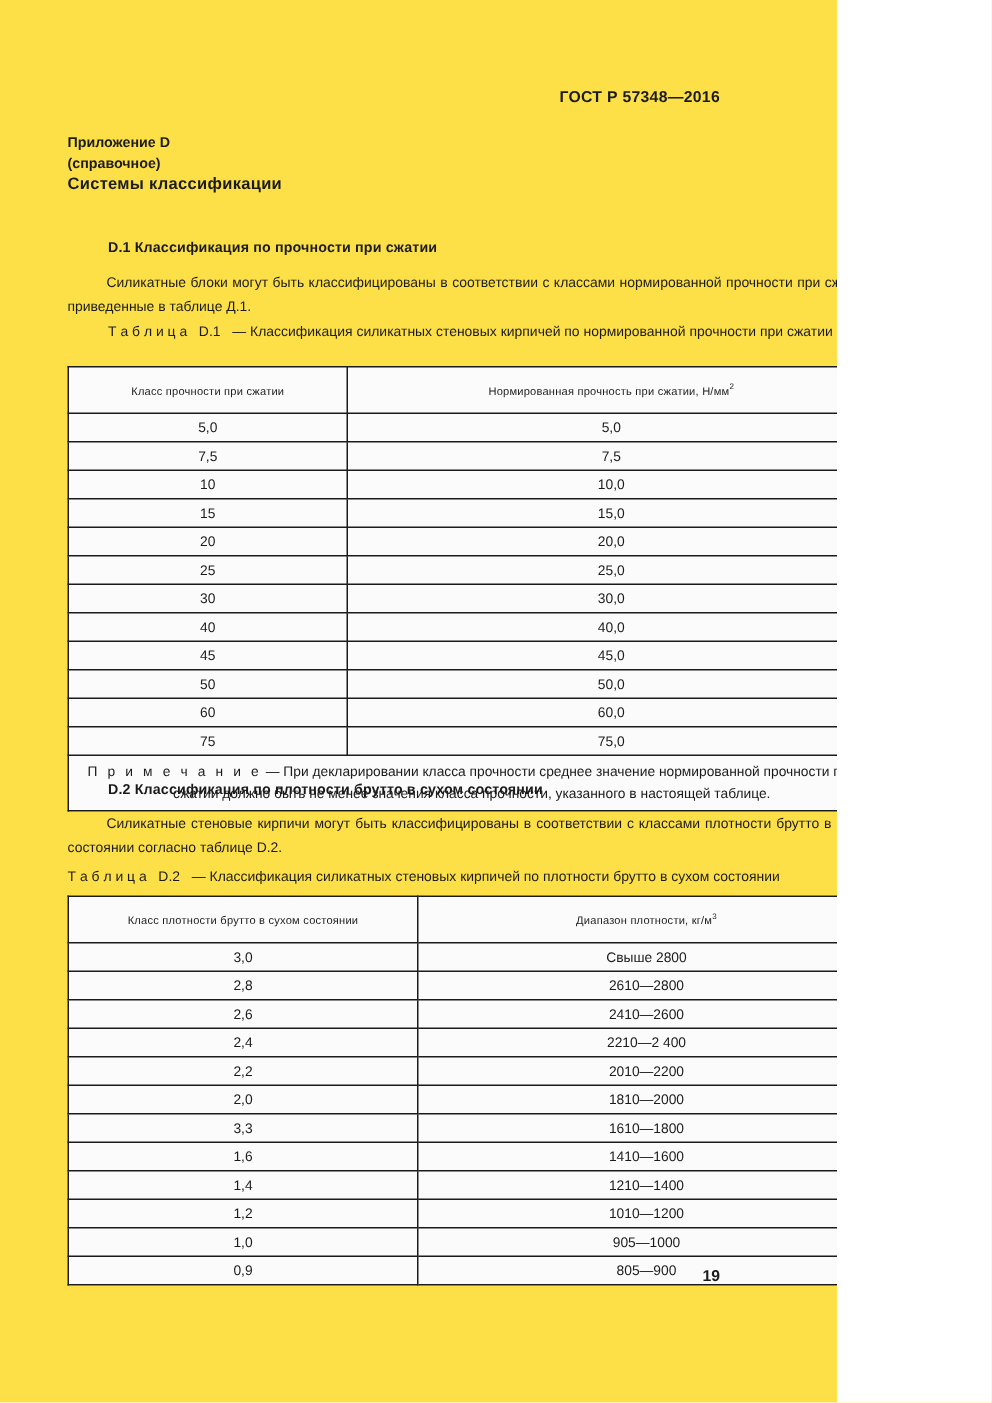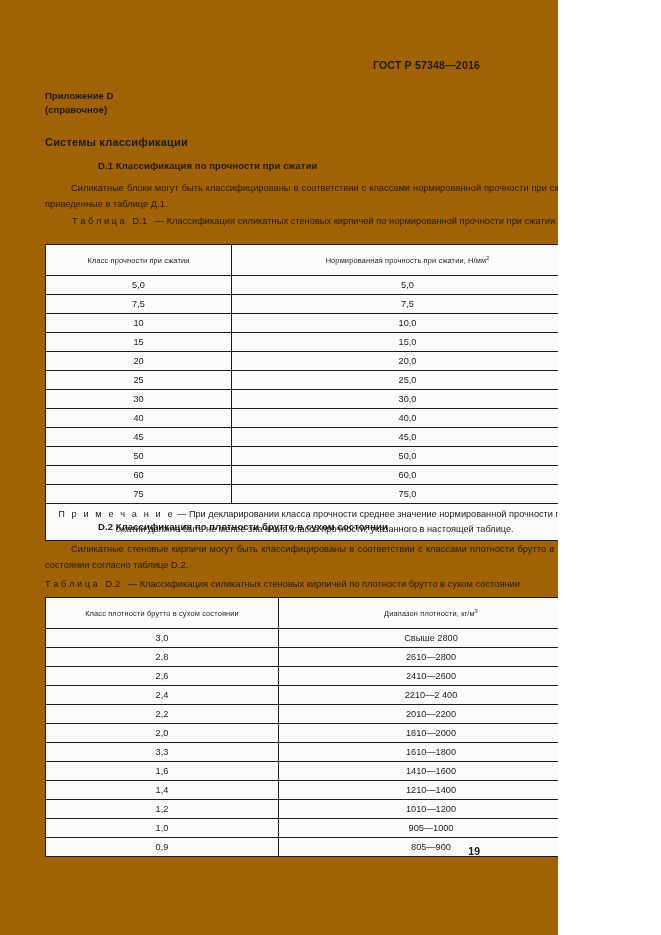--- a/index.html
+++ b/index.html
@@ -9,21 +9,21 @@
     background: #ffffff;
   }
   body {
     font-family: "Liberation Sans", sans-serif;
     color: #1b1b1b;
   }
   .page {
     position: relative;
     width: 558px;
     height: 935px;
-    background: #a16207;
+    background: #fde047;
     box-sizing: border-box;
     overflow: hidden;
   }
   .sheet {
     position: absolute;
     left: 45px;
     top: 0;
     width: 538px;
   }
 
@@ -50,32 +50,30 @@
     font-size: 9.5px;
     font-weight: bold;
     line-height: 14px;
   }
   .annex-subtitle {
     font-size: 9.5px;
     font-weight: bold;
     line-height: 14px;
   }
   .annex-heading {
-    margin-top: 19px;
     font-size: 11px;
     font-weight: bold;
     letter-spacing: 0.2px;
   }
 
   
   .section-heading {
     font-size: 9.5px;
     font-weight: bold;
     letter-spacing: 0.1px;
-    margin-left: 26px;
   }
   .para {
     font-size: 9.3px;
     line-height: 15.5px;
     text-align: justify;
     text-indent: 26px;
   }
   .table-caption {
     font-size: 9.3px;
     line-height: 14px;

